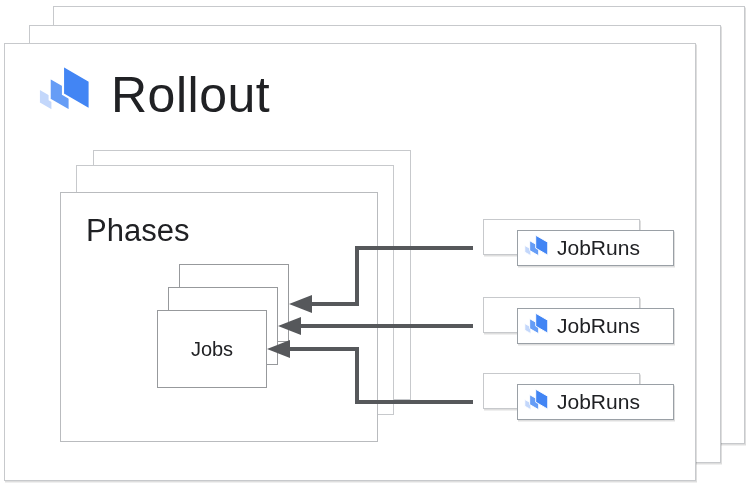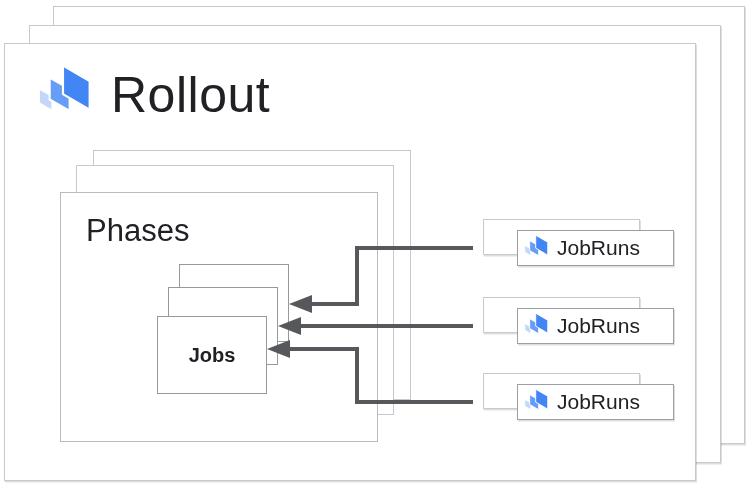--- a/index.html
+++ b/index.html
@@ -71,21 +71,21 @@
     </div>
 
     <div class="card phases-card phases-b2" style="left:88px;top:106px;"></div>
     <div class="card phases-card phases-b1" style="left:71px;top:121px;"></div>
     <div class="card phases-card phases-f" style="left:55px;top:136px;margin-top:12px;">
       <span class="phases-label">Phases</span>
     </div>
 
     <div class="card jobs-card" style="left:174px;top:220px;"></div>
     <div class="card jobs-card" style="left:163px;top:243px;"></div>
-    <div class="card jobs-card jobs-f" style="left:152px;top:272px;font-weight:bold;">
+    <div class="card jobs-card jobs-f" style="left:152px;top:266px;">
       <span class="jobs-label">Jobs</span>
     </div>
   </div>
 
   <div class="jobruns-group jr-g1">
     <div class="card jobruns-card jr-back shadowed"></div>
     <div class="card jobruns-card jr-front shadowed">
       <svg class="deploy-icon" width="29" height="29" viewBox="0 0 48 48" aria-hidden="true">
         <polygon points="3,19 13,24.8 13,21 19,24.5 19,30.5 13,27 13,35.8 3,30" style="fill:var(--icon-small,#C3D7FB)" stroke="#fff" stroke-width="1.4"></polygon>
         <polygon points="11,11 26,19.6 26,36 11,27.4" style="fill:var(--icon-medium,#669DF6)" stroke="#fff" stroke-width="1.6"></polygon>

